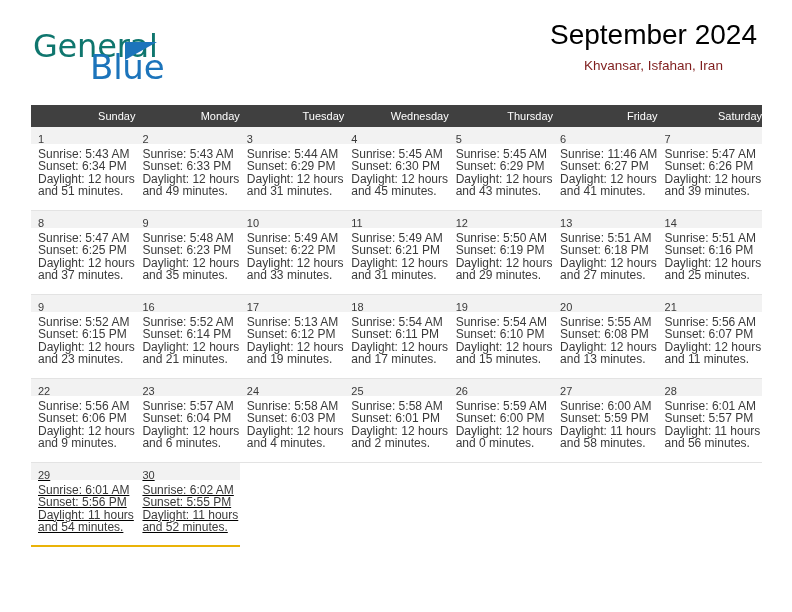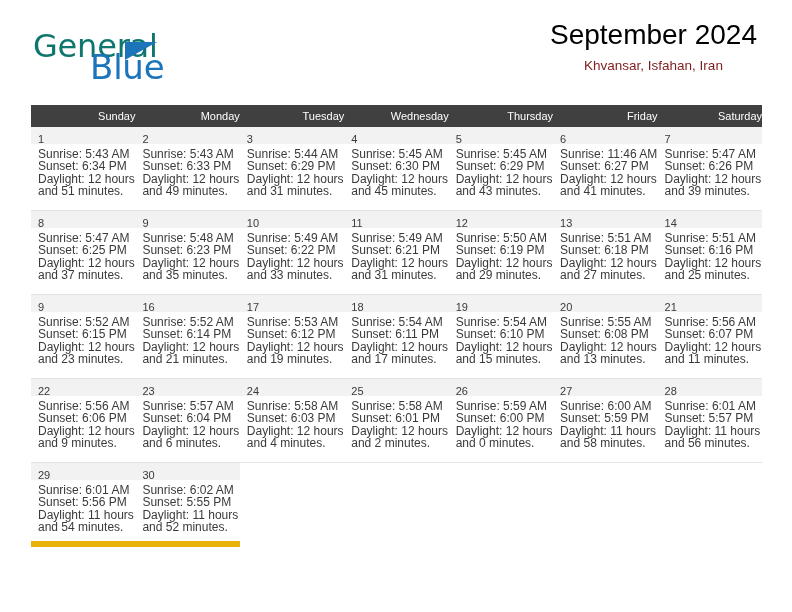--- a/index.html
+++ b/index.html
@@ -141,21 +141,22 @@
     color: #3a3a3a;
   }
   .dayinfo div {
     white-space: nowrap;
   }
   .empty {
     height: 84px;
     border-bottom: 0;
   }
   tr.week-last td .daycell {
-    border-bottom: 6px solid #eab308;
+    border-bottom: 2px solid #eab308;
+    text-decoration: underline;
   }
 </style>
 </head>
 <body>
 
 <div class="page">
 
   <div class="header">
     <div class="brand">
       <span class="brand-general">General</span>
@@ -359,21 +360,21 @@
                 <div>Sunset: 6:14 PM</div>
                 <div>Daylight: 12 hours</div>
                 <div>and 21 minutes.</div>
               </div>
             </div>
           </td>
           <td>
             <div class="daycell">
               <div class="daynum-bar"><span class="daynum">17</span></div>
               <div class="dayinfo">
-                <div>Sunrise: 5:53 AM</div>
+                <div>Sunrise: 5:13 AM</div>
                 <div>Sunset: 6:12 PM</div>
                 <div>Daylight: 12 hours</div>
                 <div>and 19 minutes.</div>
               </div>
             </div>
           </td>
           <td>
             <div class="daycell">
               <div class="daynum-bar"><span class="daynum">18</span></div>
               <div class="dayinfo">

